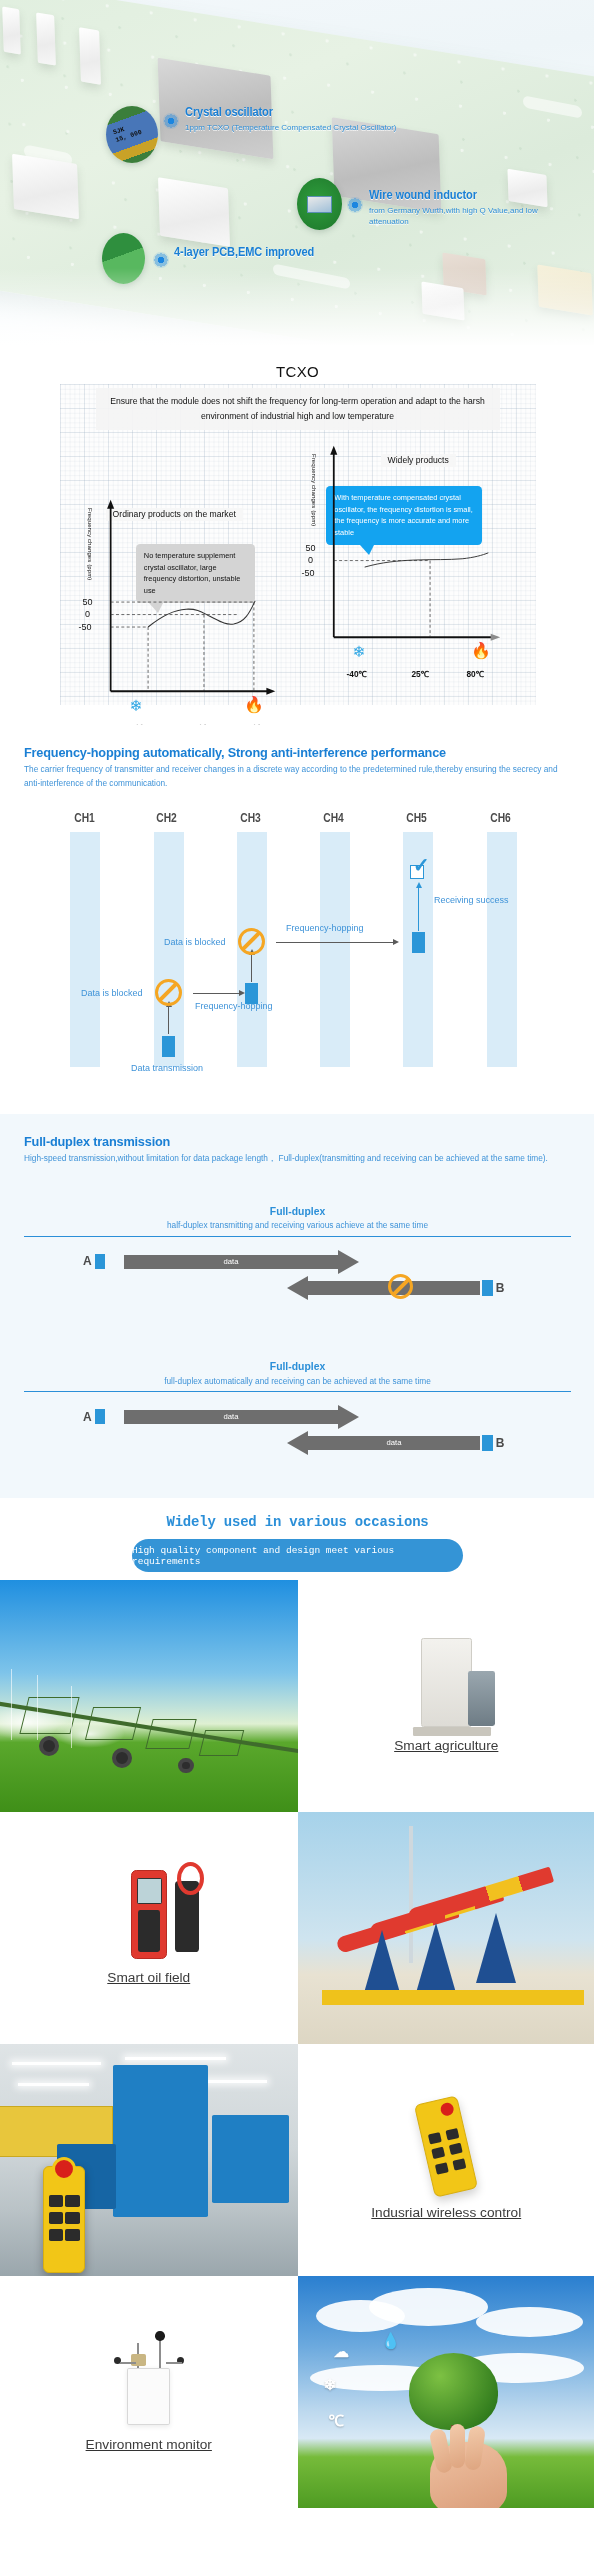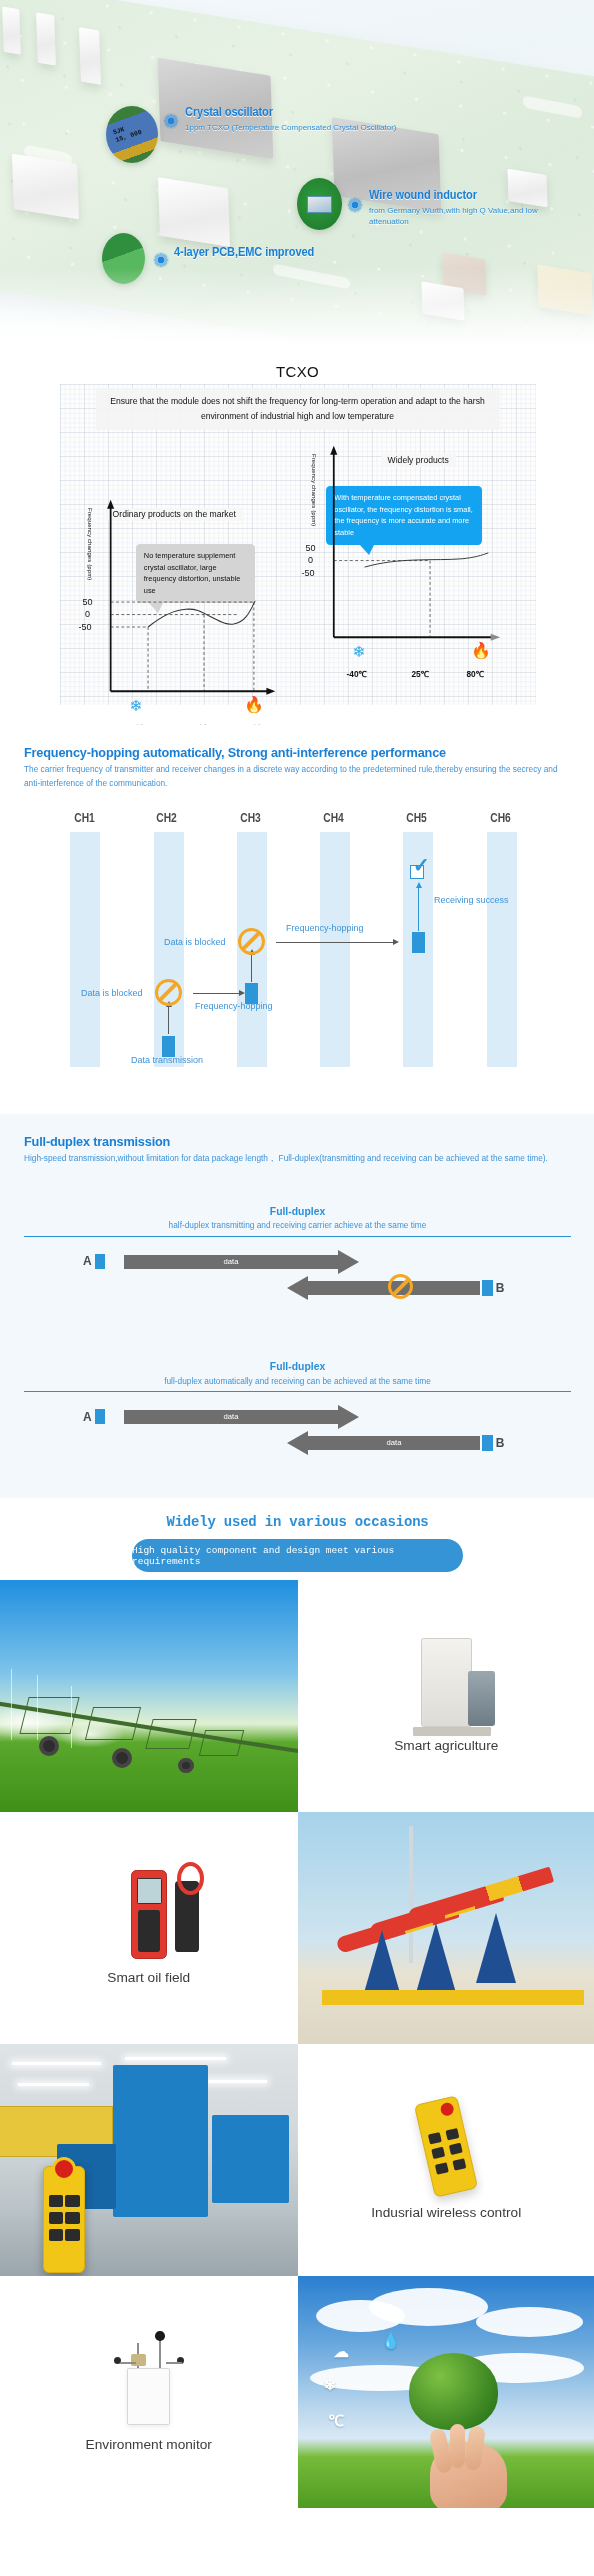--- a/index.html
+++ b/index.html
@@ -214,21 +214,21 @@
     text-align:center; font-weight:bold; color:#2b8fd8; font-size:15.5px;
     transform:scaleX(.9); letter-spacing:-0.2px;
   }
   .occ-pill{
     margin:8.3px auto 0; width:331px; height:33px; border-radius:16.6px;
     background:#3494d6; color:#fff; font-size:9.5px;
     display:flex; align-items:center; justify-content:center;
   }
 
   .grid{ width:595px; display:grid; grid-template-columns:1fr 1fr; }
-  .cell{ position:relative; height:232px; overflow:hidden; background:#fff; }
+  .cell{ position:relative; height:232px; overflow:hidden; background:#fff;text-decoration:underline; }
   .cell.cap{ display:flex; flex-direction:column; align-items:center; justify-content:center; gap:10.7px; }
   .cap-txt{ font-size:13.7px; color:#3c3c3c; }
   .photo{ position:absolute; inset:0; }
 
   
   .p-irrig{ background:linear-gradient(to bottom,#1f8fe0 0%,#7ec4ea 40%,#dff0d2 62%,#5aa82c 70%,#3f8f18 100%); }
   .p-irrig .pivot{
     position:absolute; left:-12px; top:52%; width:380px; height:4.2px;
     background:#3f6b2c; transform:rotate(9deg); transform-origin:left center;
     box-shadow:0 21.4px 0 -1.2px rgba(63,107,44,.0);
@@ -498,21 +498,21 @@
       <div class="ch-label" style="left:464px;">CH6</div>
 
       <div class="ch-bar" style="left:46px;"></div>
       <div class="ch-bar" style="left:130px;"></div>
       <div class="ch-bar" style="left:213px;"></div>
       <div class="ch-bar" style="left:296px;"></div>
       <div class="ch-bar" style="left:379px;"></div>
       <div class="ch-bar" style="left:463px;"></div>
 
       <div class="pkt" style="left:138px;top:225px;"></div>
-      <div class="lbl" style="left:107px;top:244px;">Data transmission</div>
+      <div class="lbl" style="left:107px;top:252px;">Data transmission</div>
       <div class="arr-up" style="left:144px;top:196px;height:27px;"></div>
 
       <div class="stopsign" style="left:131px;top:168px;"></div>
       <div class="lbl" style="left:57px;top:177px;">Data is blocked</div>
       <div class="arr-right" style="left:169px;top:182px;width:46px;"></div>
       <div class="lbl" style="left:171px;top:190px;">Frequency-hopping</div>
 
       <div class="pkt" style="left:221px;top:172px;"></div>
       <div class="arr-up" style="left:227px;top:144px;height:27px;"></div>
 
@@ -528,21 +528,21 @@
       <div class="lbl" style="left:410px;top:84px;">Receiving success</div>
     </div>
   </div>
 
   <div class="fd sec">
     <div class="sec-head">Full-duplex transmission</div>
     <div class="sec-sub">High-speed transmission,without limitation for data package length， Full-duplex(transmitting and receiving can be achieved at the same time).</div>
 
     <div class="fd-block" style="margin-top:39px;">
       <div class="fd-title">Full-duplex</div>
-      <div class="fd-cap">half-duplex  transmitting and receiving carrier achieve at the same time</div>
+      <div class="fd-cap">half-duplex  transmitting and receiving various achieve at the same time</div>
       <div class="fd-rule"></div>
 
       <div class="fd-rows">
         <div class="node" style="left:59px;top:16.6px;">
           <span class="ltr">A</span>
           <span class="sq"></span>
         </div>
         <div class="gbar" style="left:100px;top:18px;width:214px;">
           <span class="txt">data</span>
           <span class="ghead-r"></span>

